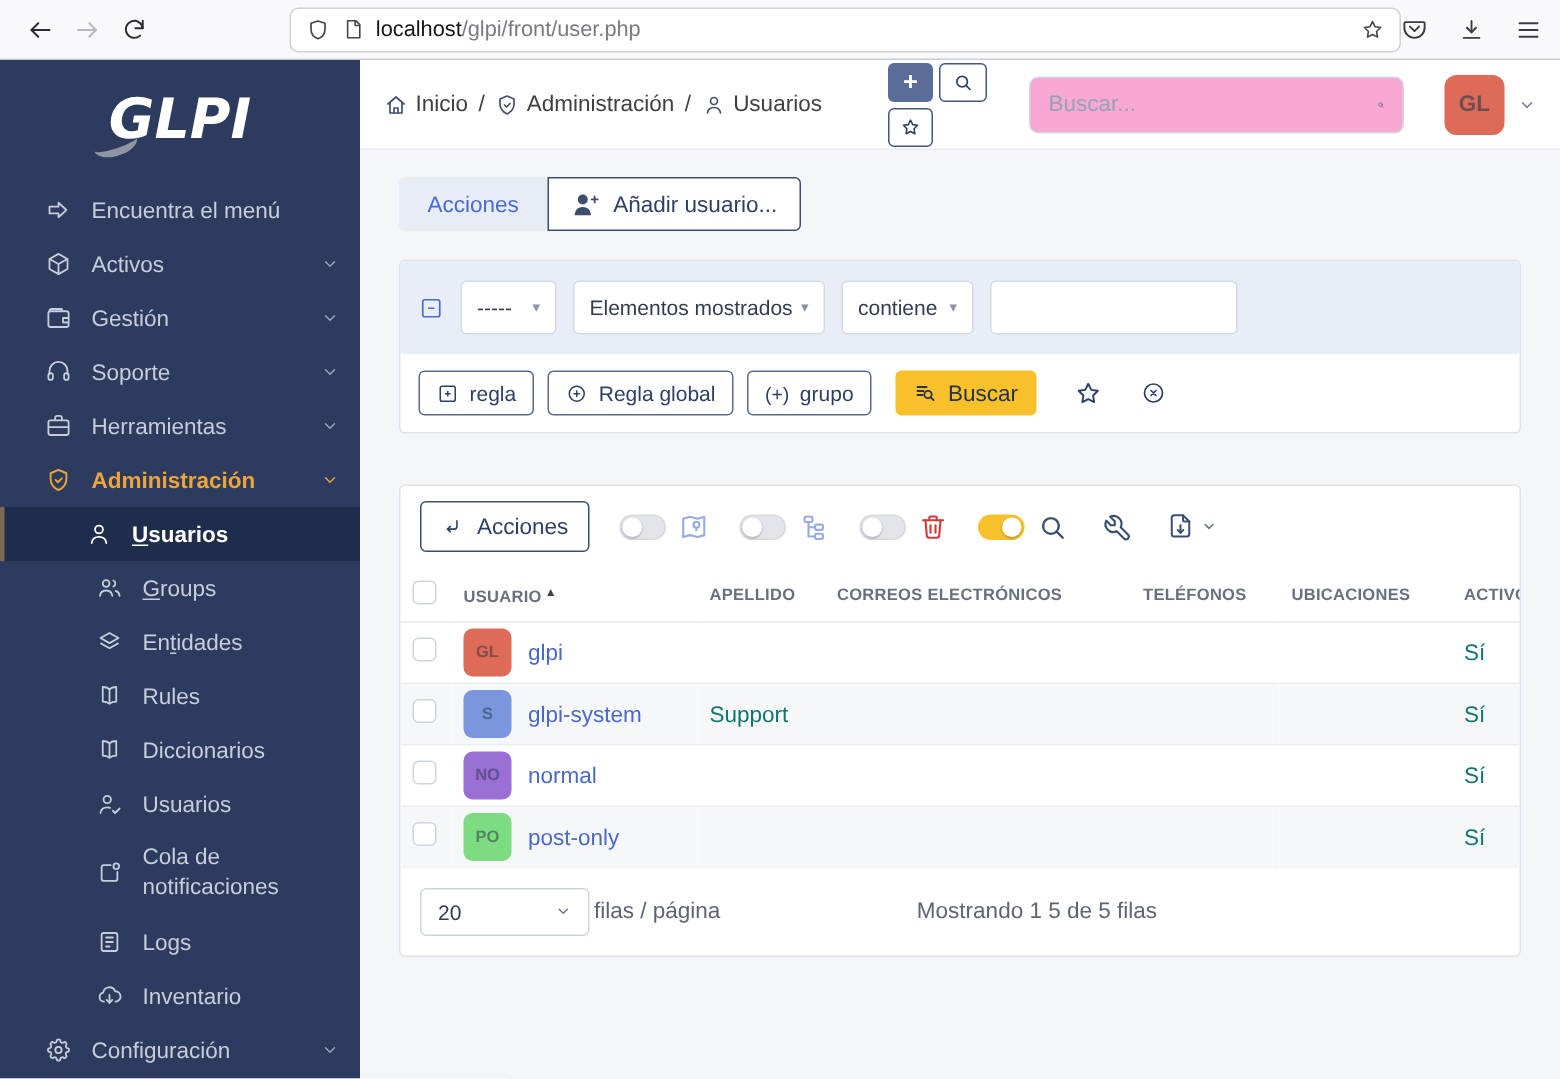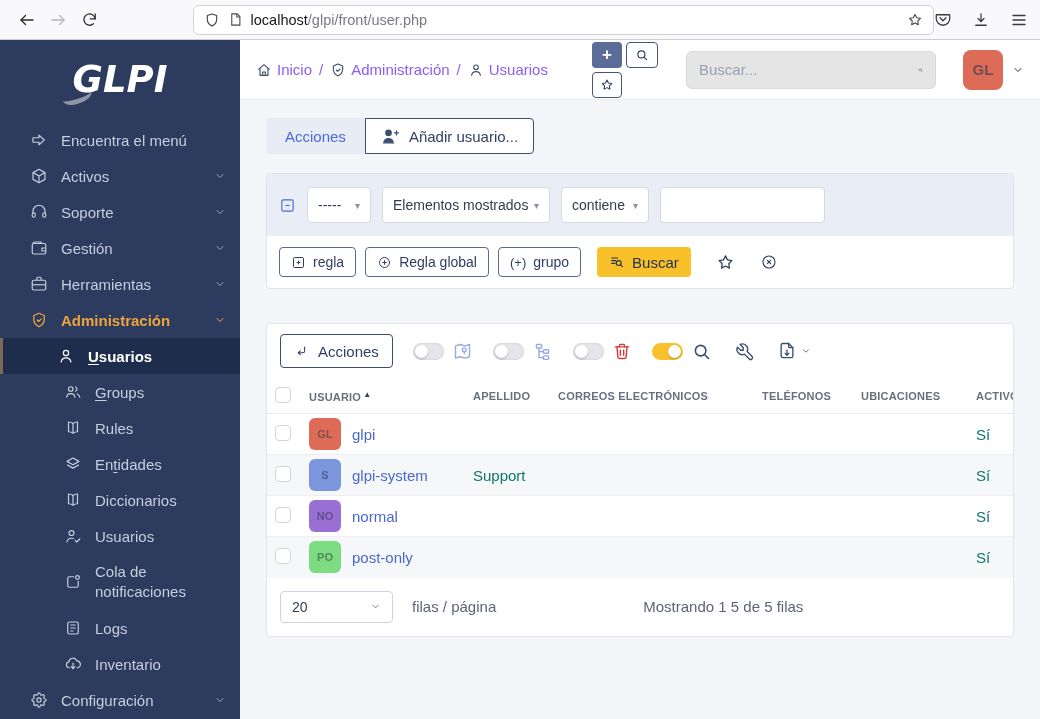--- a/index.html
+++ b/index.html
@@ -32,28 +32,28 @@
   .s-item.active{background:#1f2d4d;border-left:3px solid #7c6a55;padding-left:54px;color:#fff;font-weight:700}
   .s-item.tall{height:56px}
   .s-item .wrap{width:150px;line-height:20px;white-space:normal}
   .ukey{text-decoration:underline;text-underline-offset:2px}
   .m-item.bottom{margin-top:auto;margin-bottom:5px}
   .ic{color:inherit;flex-shrink:0}
 
   
   .main{flex:1;display:flex;flex-direction:column;background:#f4f5f8;min-width:0}
   .app-header{height:60px;background:#fff;border-bottom:1px solid #e9ebf0;display:flex;align-items:center;padding:0 16px;flex-shrink:0}
-  .breadcrumb{width:322px;display:flex;flex-wrap:wrap;align-items:center;column-gap:7px;row-gap:1px;color:#8b5cf6;font-size:15px;line-height:21px}
+  .breadcrumb{width:322px;display:flex;flex-wrap:wrap;align-items:center;column-gap:7px;row-gap:1px;color:#404040;font-size:15px;line-height:21px}
   .bc-link{display:flex;align-items:center;gap:5px;cursor:pointer}
   .bc-sep{color:#6b7florida}
   .hdr-btns{display:grid;grid-template-columns:30px 32px;grid-auto-rows:26px;gap:4px;margin-left:14px}
   .hbtn{display:flex;align-items:center;justify-content:center;border-radius:4px;cursor:pointer}
   .hbtn.plus{background:#5b6c99;color:#fff;font-size:17px;font-weight:600}
   .hbtn.line{background:#fff;border:1px solid #44567c;color:#2f3f64}
-  .gsearch{margin-left:28px;width:250px;height:38px;background:#e5e5e5;border:1px solid #d5dae2;border-radius:6px;display:flex;align-items:center;padding:0 12px;gap:20px}
+  .gsearch{margin-left:28px;width:250px;height:38px;background:#f9a8d4;border:1px solid #d5dae2;border-radius:6px;display:flex;align-items:center;padding:0 12px;gap:20px}
   .gsearch input{border:0;outline:0;flex:1;font-size:15px;font-family:inherit;color:#333;background:transparent}
   .gsearch input::placeholder{color:#98a1b3}
   .user-menu{margin-left:auto;display:flex;align-items:center;gap:9px;cursor:pointer}
   .avatar{width:40px;height:40px;border-radius:8px;display:flex;align-items:center;justify-content:center;font-weight:600;font-size:15px;color:rgba(44,59,80,.62)}
 
   
   .content{padding:18px 26px 16px;flex:1;overflow:hidden}
   .pg-actions{display:inline-flex;margin-bottom:19px}
   .btn-act{height:36px;padding:0 19px;background:#e7ecf5;color:#4a6ad8;font-size:15px;border-radius:4px 0 0 4px;display:flex;align-items:center;cursor:pointer}
   .btn-add{height:36px;padding:0 15px;background:#fff;border:1px solid #3d4e6d;border-radius:0 4px 4px 0;color:#2f3f64;font-size:15px;display:flex;align-items:center;gap:9px;cursor:pointer}
@@ -89,21 +89,21 @@
   .sort{font-size:8px;color:#3a3f4a;vertical-align:4px;margin-left:2px}
   tbody tr{height:41px}
   tbody tr:nth-child(even){background:#f6f7f9}
   tbody td{padding:4px 8px;border-top:1px solid #eceef2;overflow:hidden;white-space:nowrap}
   .cb{width:16px;height:16px;border:1px solid #cfd5dd;border-radius:4px;background:#fff;display:inline-block;cursor:pointer}
   .ucell{display:flex;align-items:center;gap:11px}
   .avatar-sm{width:32px;height:32px;border-radius:6px;display:flex;align-items:center;justify-content:center;font-size:11px;font-weight:600;color:rgba(37,49,66,.5);flex-shrink:0}
   .ulink{color:#4a68c9;cursor:pointer}
   .cell-txt{color:#0f766e}
 
-  .tfoot{padding:13px;display:flex;align-items:center;gap:19px;font-size:15px;color:#5d6573}
+  .tfoot{padding:13px;display:flex;align-items:center;gap:3px;font-size:15px;color:#5d6573}
   .page-sel{width:113px;height:32px;background:#fff;border:1px solid #cfd5de;border-radius:4px;display:flex;align-items:center;justify-content:space-between;padding:0 11px;font-size:14px;color:#333c4e;cursor:pointer}
   .showing{margin-left:128px}
 </style>
 </head>
 <body>
 
 <div class="chrome">
   <div class="nav-btn">
     <svg width="18" height="18" viewBox="0 0 24 24" fill="none" stroke="currentColor" stroke-width="1.8" stroke-linecap="round" stroke-linejoin="round">
         <path d="M20 12H4"></path>
@@ -169,37 +169,37 @@
         <svg class="ic" width="18" height="18" viewBox="0 0 24 24" fill="none" stroke="currentColor" stroke-width="1.6" stroke-linejoin="round">
             <path d="M12 3l8 4.5v9L12 21l-8-4.5v-9z"></path>
             <path d="M12 12l8-4.5M12 12v9M12 12L4 7.5"></path>
           </svg>
         <span>Activos</span>
         <svg class="chev" width="12" height="12" viewBox="0 0 24 24" fill="none" stroke="currentColor" stroke-width="2" stroke-linecap="round">
             <path d="M6 9l6 6 6-6"></path>
           </svg>
       </div>
       <div class="m-item">
+        <svg class="ic" width="18" height="18" viewBox="0 0 24 24" fill="none" stroke="currentColor" stroke-width="1.6" stroke-linejoin="round">
+            <rect x="3" y="6" width="18" height="14" rx="2"></rect>
+            <path d="M15 6V4H6a2 2 0 0 0-2 2"></path>
+            <path d="M21 12h-5v4h5"></path>
+          </svg>
+        <span>Gestión</span>
+        <svg class="chev" width="12" height="12" viewBox="0 0 24 24" fill="none" stroke="currentColor" stroke-width="2" stroke-linecap="round">
+            <path d="M6 9l6 6 6-6"></path>
+          </svg>
+      </div>
+      <div class="m-item">
         <svg class="ic" width="18" height="18" viewBox="0 0 24 24" fill="none" stroke="currentColor" stroke-width="1.6" stroke-linecap="round" stroke-linejoin="round">
             <path d="M4 14v-3a8 8 0 0 1 16 0v3"></path>
             <rect x="3" y="13" width="4" height="6" rx="2"></rect>
             <rect x="17" y="13" width="4" height="6" rx="2"></rect>
           </svg>
         <span>Soporte</span>
-        <svg class="chev" width="12" height="12" viewBox="0 0 24 24" fill="none" stroke="currentColor" stroke-width="2" stroke-linecap="round">
-            <path d="M6 9l6 6 6-6"></path>
-          </svg>
-      </div>
-      <div class="m-item">
-        <svg class="ic" width="18" height="18" viewBox="0 0 24 24" fill="none" stroke="currentColor" stroke-width="1.6" stroke-linejoin="round">
-            <rect x="3" y="6" width="18" height="14" rx="2"></rect>
-            <path d="M15 6V4H6a2 2 0 0 0-2 2"></path>
-            <path d="M21 12h-5v4h5"></path>
-          </svg>
-        <span>Gestión</span>
         <svg class="chev" width="12" height="12" viewBox="0 0 24 24" fill="none" stroke="currentColor" stroke-width="2" stroke-linecap="round">
             <path d="M6 9l6 6 6-6"></path>
           </svg>
       </div>
       <div class="m-item">
         <svg class="ic" width="18" height="18" viewBox="0 0 24 24" fill="none" stroke="currentColor" stroke-width="1.6" stroke-linejoin="round">
             <rect x="3" y="7" width="18" height="13" rx="2"></rect>
             <path d="M9 7V5a2 2 0 0 1 2-2h2a2 2 0 0 1 2 2v2"></path>
             <path d="M3 13h18"></path>
           </svg>
@@ -230,31 +230,31 @@
         <svg class="ic" width="18" height="18" viewBox="0 0 24 24" fill="none" stroke="currentColor" stroke-width="1.6" stroke-linecap="round">
             <circle cx="9" cy="8" r="3"></circle>
             <path d="M3.5 19c.4-3 2.3-4.8 5.5-4.8s5.1 1.8 5.5 4.8"></path>
             <path d="M15.5 5.3a3 3 0 0 1 0 5.4"></path>
             <path d="M17.5 14.6c2 .7 3.2 2.2 3.5 4.4"></path>
           </svg>
         <span><span class="ukey">G</span><span>roups</span></span>
       </div>
       <div class="s-item">
         <svg class="ic" width="18" height="18" viewBox="0 0 24 24" fill="none" stroke="currentColor" stroke-width="1.6" stroke-linejoin="round">
+            <path d="M12 4l8 4.5-8 4.5-8-4.5z"></path>
+            <path d="M4 13l8 4.5 8-4.5"></path>
+          </svg>
+        <span><span>En</span><span class="ukey">t</span><span>idades</span></span>
+      </div>
+      <div class="s-item">
+        <svg class="ic" width="18" height="18" viewBox="0 0 24 24" fill="none" stroke="currentColor" stroke-width="1.6" stroke-linejoin="round">
             <path d="M12 6c-1.5-1.3-3.5-2-6-2v13c2.5 0 4.5.7 6 2 1.5-1.3 3.5-2 6-2V4c-2.5 0-4.5.7-6 2z"></path>
             <path d="M12 6v13"></path>
           </svg>
         <span>Rules</span>
-      </div>
-      <div class="s-item">
-        <svg class="ic" width="18" height="18" viewBox="0 0 24 24" fill="none" stroke="currentColor" stroke-width="1.6" stroke-linejoin="round">
-            <path d="M12 4l8 4.5-8 4.5-8-4.5z"></path>
-            <path d="M4 13l8 4.5 8-4.5"></path>
-          </svg>
-        <span><span>En</span><span class="ukey">t</span><span>idades</span></span>
       </div>
       <div class="s-item">
         <svg class="ic" width="18" height="18" viewBox="0 0 24 24" fill="none" stroke="currentColor" stroke-width="1.6" stroke-linejoin="round">
             <path d="M12 6c-1.5-1.3-3.5-2-6-2v13c2.5 0 4.5.7 6 2 1.5-1.3 3.5-2 6-2V4c-2.5 0-4.5.7-6 2z"></path>
             <path d="M12 6v13"></path>
           </svg>
         <span>Diccionarios</span>
       </div>
       <div class="s-item">
         <svg class="ic" width="18" height="18" viewBox="0 0 24 24" fill="none" stroke="currentColor" stroke-width="1.6" stroke-linecap="round" stroke-linejoin="round">

